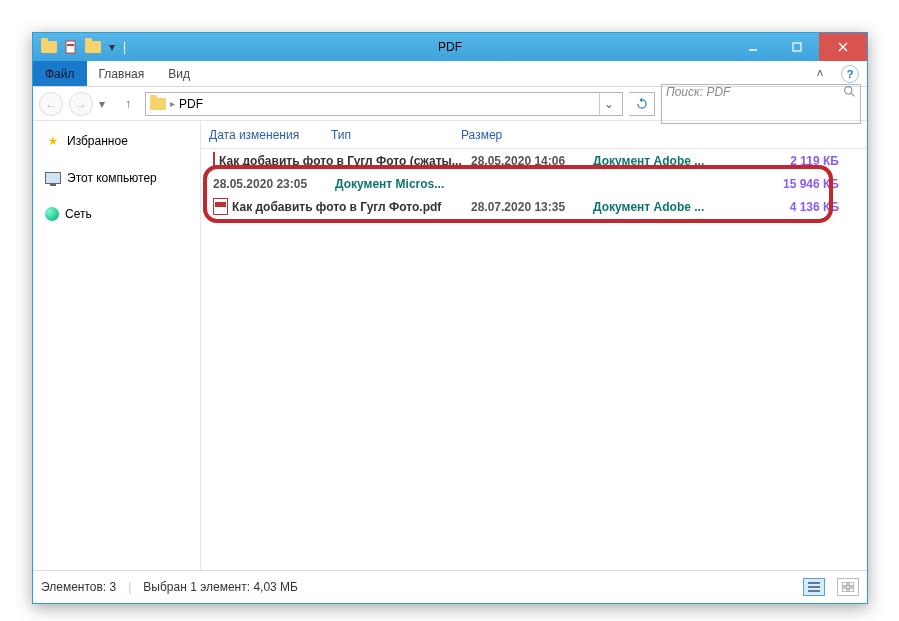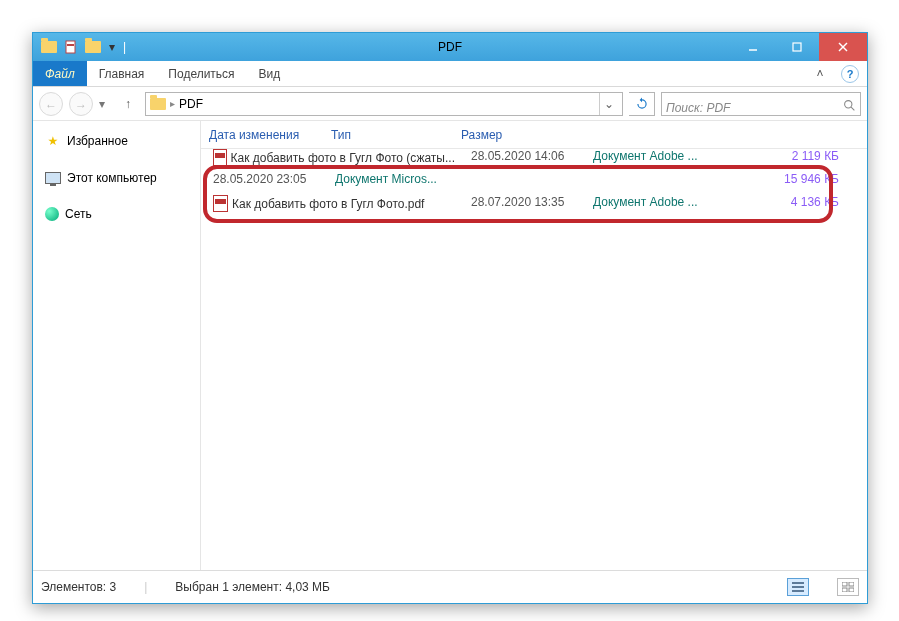--- a/index.html
+++ b/index.html
@@ -12,77 +12,77 @@
 .titlebar .title { position: absolute; left: 0; right: 0; text-align: center; color: #000; font-size: 12px; pointer-events: none; }
 .qdrop { width: 10px; height: 10px; display: flex; align-items: center; justify-content: center; color:#333; }
 .win-controls { margin-left: auto; display: flex; height: 100%; }
 .win-controls .ctl { width: 44px; display: flex; align-items: center; justify-content: center; color: #fff; }
 .win-controls .close { background: #d9534f; width: 48px; }
 .win-controls .ctl svg { width: 12px; height: 12px; }
 
 
 .ribbon { height: 26px; background: #fff; border-bottom: 1px solid #d9d9d9; display: flex; align-items: stretch; }
 .ribbon .tab { padding: 0 12px; display: flex; align-items: center; color: #444; cursor: default; }
-.ribbon .tab.file { background: #1979ca; color: #fef9c3; font-weight: 400; font-style: italic; }
+.ribbon .tab.file { background: #1979ca; color: #0f172a; font-weight: 400; }
 .ribbon .help { margin-left: auto; width: 30px; display:flex;align-items:center;justify-content:center;color:#1979ca;font-weight:bold;border:1px solid #9bc6e8;border-radius:50%;width:18px;height:18px;margin:4px 8px; font-size:11px;}
 
 
 .addr { height: 34px; display: flex; align-items: center; gap: 6px; padding: 4px 6px; border-bottom: 1px solid #e5e5e5; }
 .nav-btn { width: 24px; height: 24px; border: 1px solid #b5b5b5; border-radius: 50%; display:flex;align-items:center;justify-content:center;color:#777; background:#f6f6f6;}
 .nav-btn.dis { opacity:.5; }
 .nav-drop { width:12px; color:#777; }
 .nav-up { width:22px;height:22px;display:flex;align-items:center;justify-content:center;color:#555; }
 .breadcrumb { flex: 1; height: 24px; border: 1px solid #b5b5b5; display: flex; align-items: center; padding: 0 4px; gap: 4px; background:#fff; }
 .breadcrumb .folder-mini { width:16px;height:14px; }
 .breadcrumb .sep { color:#888; font-size:10px; }
 .breadcrumb .crumb { color:#000; }
 .breadcrumb .tail-drop { margin-left:auto; color:#666; padding:0 4px; border-left:1px solid #ccc; height:100%; display:flex;align-items:center;}
 .refresh { width:26px;height:24px;border:1px solid #b5b5b5;border-left:none;display:flex;align-items:center;justify-content:center;color:#1979ca; }
-.search { width: 200px; height: 24px; border: 1px solid #b5b5b5; display:flex;align-items:flex-end; padding:0 4px; color:#777; }
+.search { width: 200px; height: 40px; border: 1px solid #b5b5b5; display:flex;align-items:flex-start; padding:0 4px; color:#777; }
 .search span { color:#888; font-style: italic; }
 .search .sicon { margin-left:auto; color:#888; }
 
 
 .body { flex:1; display:flex; overflow:hidden; }
 .sidebar { width: 168px; border-right: 1px solid #e5e5e5; padding: 8px 4px; }
 .side-item { display:flex;align-items:center;gap:6px;padding:4px 8px;color:#000; }
 .side-item.head { font-weight:400; }
 .star { color:#f0c000; }
 .side-sep { height: 14px; }
 .files { flex:1; position:relative; }
 .cols { display:flex; height:28px; align-items:center; border-bottom:1px solid #e8e8e8; color:#2a5db0; }
 .col { padding:0 8px; display:flex;align-items:center;gap:4px; }
 .col.name { width: 262px; }
 .col.date { width: 122px; }
 .col.type { width: 130px; }
 .col.size { flex:1; }
 .sort-arrow { color:#2a5db0; font-size:9px; margin:0 auto; }
 .rows { }
-.row { display:flex; align-items:flex-start; height:23px; padding-left:4px; color:#333; }
+.row { display:flex; align-items:center; height:23px; padding-left:4px; color:#333;font-weight:bold; }
 .row .c { padding:0 8px; overflow:hidden; white-space:nowrap; text-overflow:ellipsis; }
 .row .c.name { width: 258px; display:flex;align-items:center;gap:4px; }
 .row .c.date { width: 122px; color:#555; }
 .row .c.type { width: 130px; color:#0f766e; }
 .row .c.size { flex:1; text-align:right; padding-right:28px; color:#8b5cf6; }
 .highlight { position:absolute; left:2px; right:34px; border:4px solid #c1272d; border-radius:14px; pointer-events:none; }
 
 
 .icon { width:16px;height:16px;display:inline-flex;align-items:center;justify-content:center; }
 .pdf-icon { width:15px;height:17px;border:1px solid #b33; background:#fff; position:relative; font-size:7px;color:#b33;font-weight:bold; }
 .pdf-icon::after{content:"";position:absolute;left:1px;right:1px;top:3px;height:5px;background:#b33;}
 .doc-icon { width:15px;height:17px;border:1px solid #2b579a;background:#fff;position:relative;}
 .doc-icon::after{content:"";position:absolute;left:1px;right:1px;top:3px;bottom:3px;background:linear-gradient(#2b579a,#2b579a) 0 0/100% 2px no-repeat,linear-gradient(#2b579a,#2b579a) 0 4px/100% 2px no-repeat,linear-gradient(#2b579a,#2b579a) 0 8px/60% 2px no-repeat;}
 .folder-mini { display:inline-block;background:#f8d36b;border-radius:1px;position:relative; }
 .folder-mini::before{content:"";position:absolute;left:0;top:-3px;width:7px;height:3px;background:#f8d36b;border-radius:1px 1px 0 0;}
 .pc-icon { width:16px;height:12px;border:1px solid #666;background:#cfe3f5;position:relative;}
 .pc-icon::after{content:"";position:absolute;left:4px;right:4px;bottom:-3px;height:2px;background:#666;}
 .net-icon { width:14px;height:14px;border-radius:50%;background:radial-gradient(circle at 30% 30%,#7fc,#0a7);}
 
 
-.status { height:24px; border-top:1px solid #dcdcdc; display:flex;align-items:center;padding:16px 8px;gap:28px;font-size:12px;color:#333;}
+.status { height:24px; border-top:1px solid #dcdcdc; display:flex;align-items:center;padding:16px 8px;gap:12px;font-size:12px;color:#333;}
 .status .spacer{flex:1;}
 .view-btn { width:22px;height:18px;border:1px solid #bbb;display:flex;align-items:center;justify-content:center;color:#555; }
 .view-btn.active{background:#d7ebff;border-color:#5aa0d8;}
 </style>
 </head>
 <body>
 
 <div class="window">
 
   <div class="titlebar">
@@ -115,21 +115,20 @@
             <line x1="2" y1="2" x2="10" y2="10" stroke="#fff" stroke-width="1.5"></line>
             <line x1="10" y1="2" x2="2" y2="10" stroke="#fff" stroke-width="1.5"></line>
           </svg>
         </div>
     </div>
   </div>
 
   <div class="ribbon">
     <div class="tab file">Файл</div>
     <div class="tab">Главная</div>
-    <div class="tab">Поделиться</div>
     <div class="tab">Вид</div>
     <div style="flex:1"></div>
     <div style="width:26px;display:flex;align-items:center;justify-content:center;color:#555">˄</div>
     <div class="help">?</div>
   </div>
 
   <div class="addr">
     <div class="nav-btn dis">←</div>
     <div class="nav-btn dis">→</div>
     <div class="nav-drop">▾</div>

